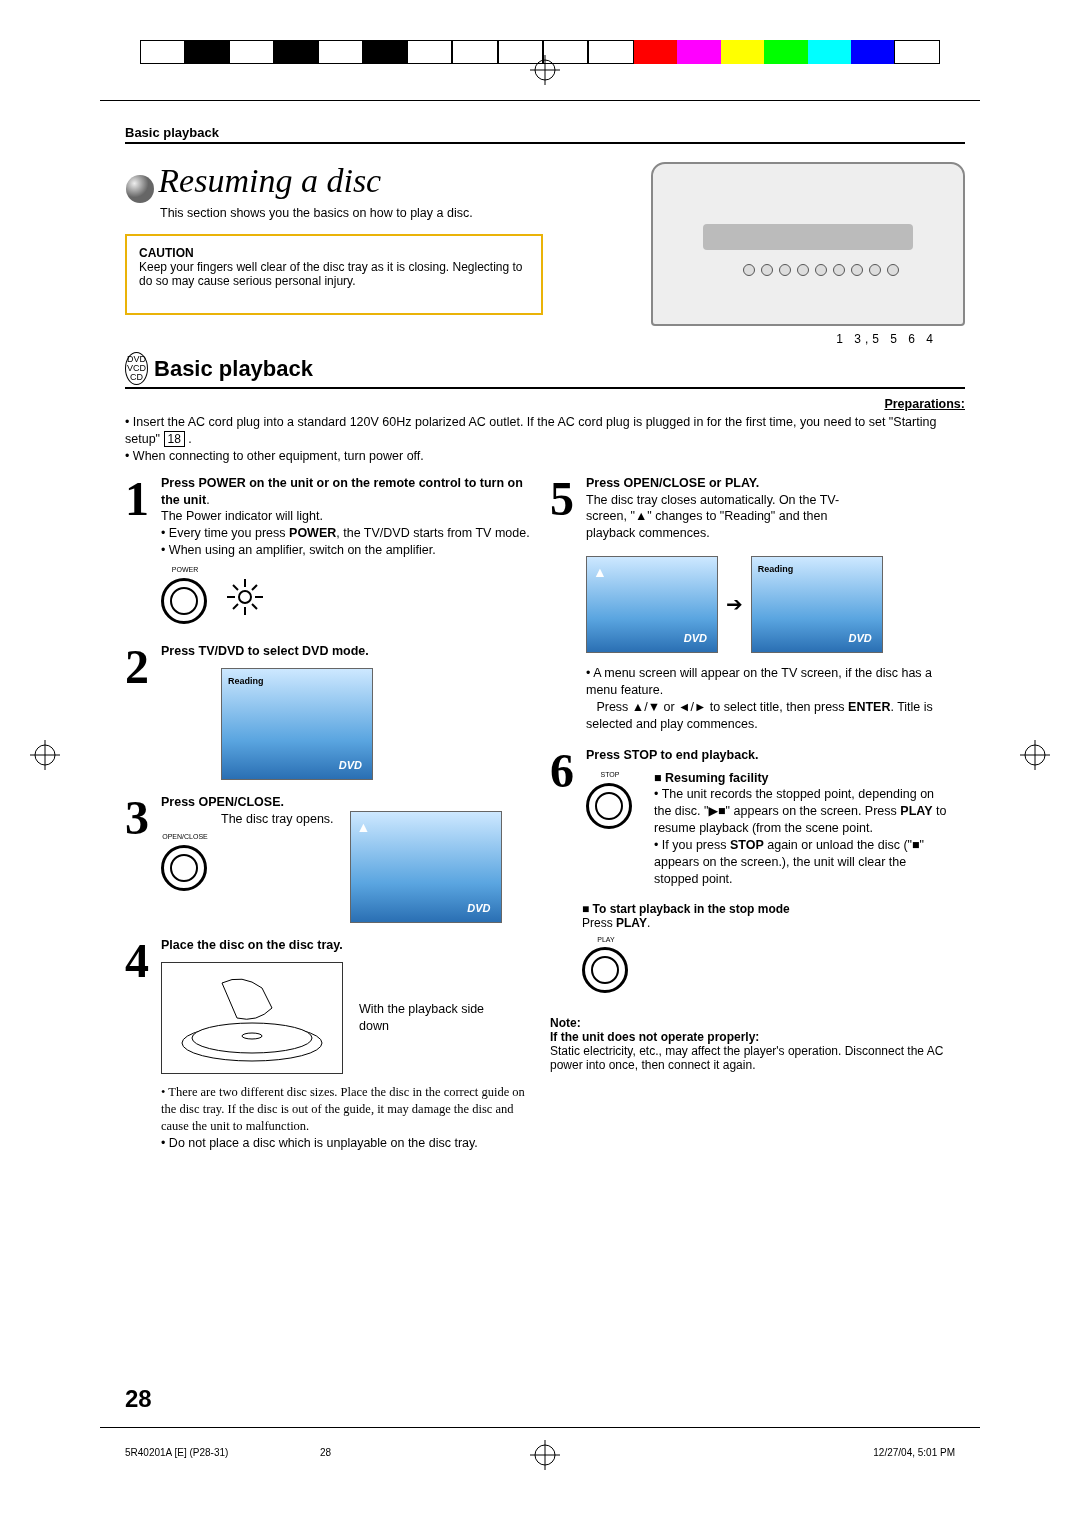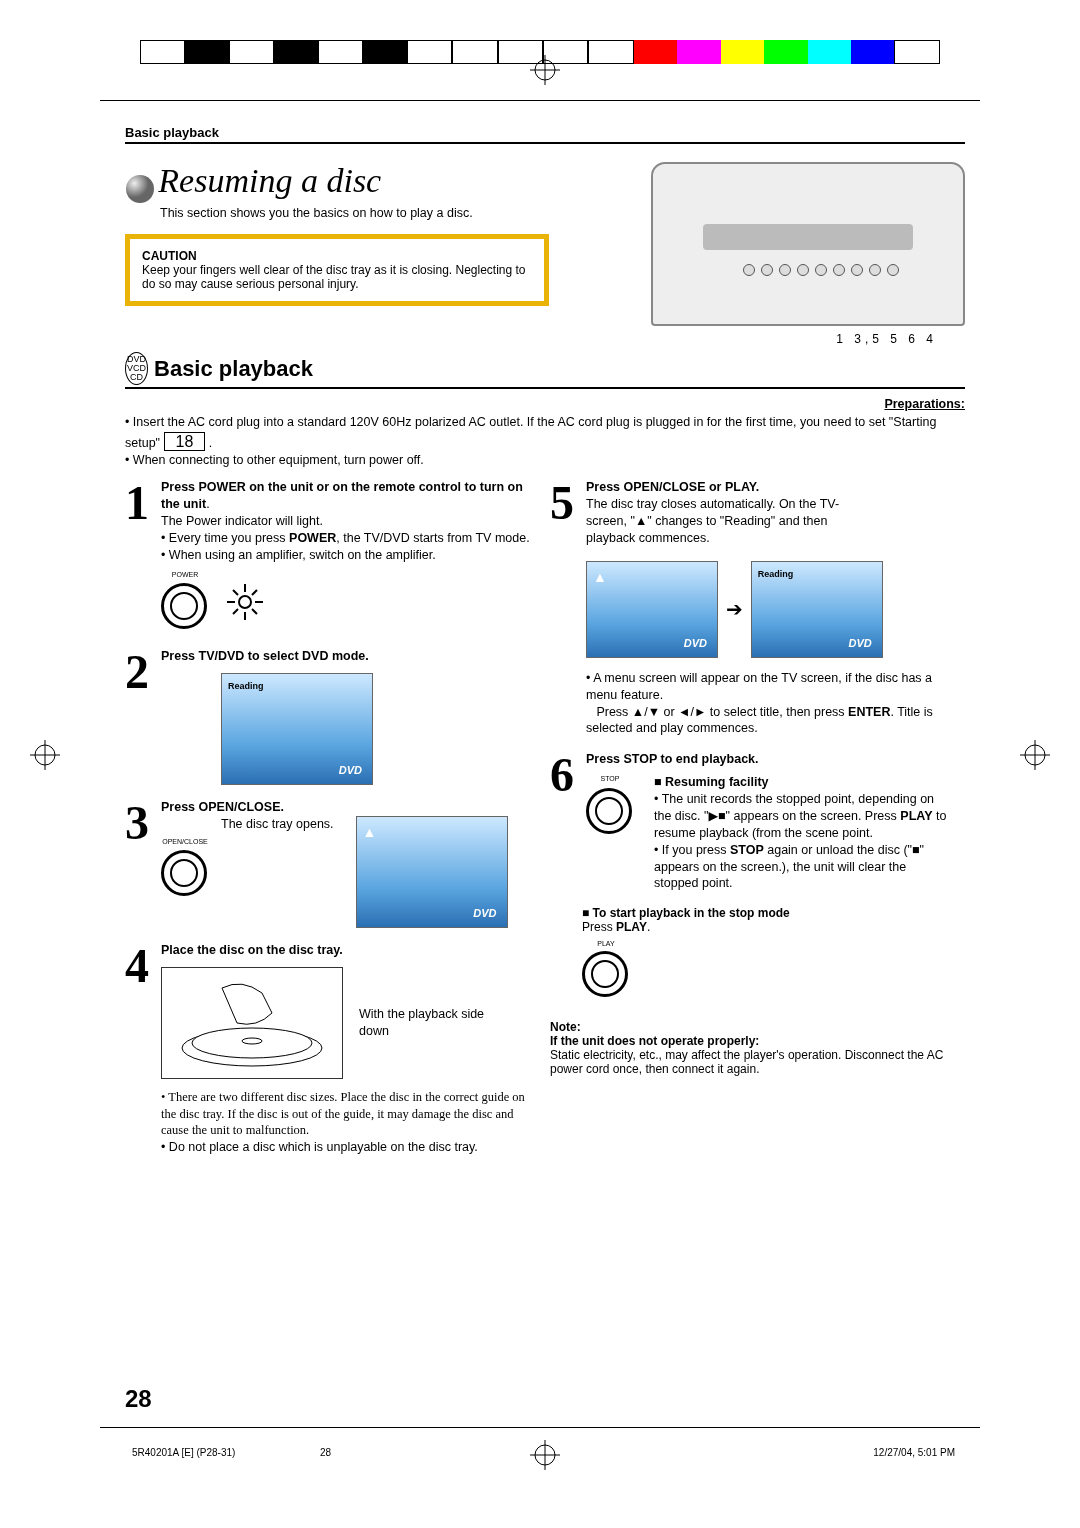--- a/index.html
+++ b/index.html
@@ -44,22 +44,22 @@
   .header-small { font-weight: bold; font-size: 13px; }
   .head-rule{border-bottom:2px solid #000;margin-top:2px;margin-bottom:18px;}
   .title-italic {
     font-family: "Times New Roman", Times, serif;
     font-style: italic;
     font-size: 34px;
     margin: 0;
   }
   .intro { font-size: 12.5px; margin: 2px 0 14px 35px; }
   .caution-box {
-    border: 5px solid #eab308;
-    padding: 10px 12px 10px 12px;
+    border: 2px solid #eab308;
+    padding: 10px 12px 25px 12px;
     width: 390px;
     margin-bottom: 18px;
   }
   .caution-box .ch { font-weight: bold; }
   .sub-head-row{display:flex;align-items:center;margin-bottom:2px;}
   .sub-head-row .icons{font-size:9px;margin-right:6px;line-height:1;}
   .sub-head-row h2{font-size:22px;font-weight:bold;margin:0;}
   .sub-rule{border-bottom:2px solid #000;margin-bottom:8px;}
   .preparations{font-weight:bold;text-decoration:underline;font-size:12.5px;text-align:right;}
   .prep-list{margin:3px 0 10px 0;font-size:12.5px;line-height:1.35;}
@@ -80,36 +80,36 @@
   }
   .screen .reading{position:absolute;top:6px;left:6px;color:#000;font-size:9px;font-weight:bold;}
   .screen .dvd{position:absolute;bottom:6px;right:10px;font-size:11px;font-weight:bold;font-style:italic;}
   .screen .eject{position:absolute;top:6px;left:6px;font-size:14px;}
   .small-btn{width:40px;height:40px;border:3px solid #000;border-radius:50%;position:relative;margin:6px 8px 0 0;display:inline-block;}
   .small-btn::after{content:"";position:absolute;inset:6px;border:2px solid #000;border-radius:50%;}
   .btn-label{font-size:7px;text-align:center;display:block;width:48px;margin-bottom:-2px;}
   .or-text{font-weight:bold;font-size:13px;margin:4px 0;}
   .note-head{font-weight:bold;}
   .page-num{font-size:24px;font-weight:bold;position:absolute;bottom:115px;left:125px;}
-  .footer-left{position:absolute;bottom:70px;left:125px;font-size:10px;margin-left:7px;}
+  .footer-left{position:absolute;bottom:70px;left:125px;font-size:10px;}
   .footer-mid{position:absolute;bottom:70px;left:320px;font-size:10px;}
   .footer-right{position:absolute;bottom:70px;right:125px;font-size:10px;}
   .device-img{
     border:2px solid #888;border-radius:14px 14px 4px 4px;
     width:310px;height:160px;position:absolute;top:0;right:0;
     background:#eee;
   }
   .device-img .slot{position:absolute;top:60px;left:50px;right:50px;height:26px;background:#bbb;border-radius:4px;}
   .device-img .btnrow{position:absolute;top:100px;left:90px;display:flex;gap:6px;}
   .device-img .btnrow span{width:10px;height:10px;border:1px solid #555;border-radius:50%;display:inline-block;background:#ddd;}
   .device-labels{position:absolute;top:170px;right:28px;font-size:12px;letter-spacing:4px;}
   .arrow{font-size:20px;margin:0 8px;}
   .flexrow{display:flex;align-items:center;}
   .disc-place{width:180px;height:110px;border:1px solid #333;position:relative;background:#fff;}
-  .box18{border:1px solid #000;padding:0 11px;font-size:16px;text-align:right;}
+  .box18{border:1px solid #000;padding:0 3px;font-size:12px;text-align:right;}
 </style>
 </head>
 <body>
 
 <div class="page">
 
   <div class="color-bar">
     <div class="cb-wht"></div>
       <div class="cb-black"></div>
       <div class="cb-wht"></div>
@@ -260,21 +260,21 @@
                 <div class="dvd">DVD</div>
               </div>
             </div>
           </div>
         </div>
 
         <div class="step">
           <div class="step-num">3</div>
           <div class="step-body">
             <span class="btitle">Press OPEN/CLOSE.</span>
-            <div style="display:flex;align-items:flex-start;gap:22px;">
+            <div style="display:flex;align-items:flex-start;gap:16px;">
               <div>
                 <div style="margin-left:60px;">The disc tray opens.</div>
                 <div style="margin-top:4px;">
                   <span class="btn-label">OPEN/CLOSE</span>
                   <span class="small-btn"></span>
                 </div>
               </div>
               <div class="screen">
                 <div class="eject">▲</div>
                 <div class="dvd">DVD</div>
@@ -352,21 +352,21 @@
           <div><span>Press </span><span class="inline-bold">PLAY</span><span>.</span></div>
           <div style="margin-top:6px;">
             <span class="btn-label">PLAY</span>
             <span class="small-btn"></span>
           </div>
         </div>
 
         <div style="margin-top:20px;">
           <div class="note-head">Note:</div>
           <div class="note-head">If the unit does not operate properly:</div>
-          <div>Static electricity, etc., may affect the player's operation. Disconnect the AC power cord once, then connect it again.</div>
+          <div>Static electricity, etc., may affect the player's operation. Disconnect the AC power into once, then connect it again.</div>
         </div>
       </div>
     </div>
   </div>
 
   <div class="page-num">28</div>
   <div class="footer-left">5R40201A [E] (P28-31)</div>
   <div class="footer-mid">28</div>
   <div class="footer-right">12/27/04, 5:01 PM</div>
 </div>

